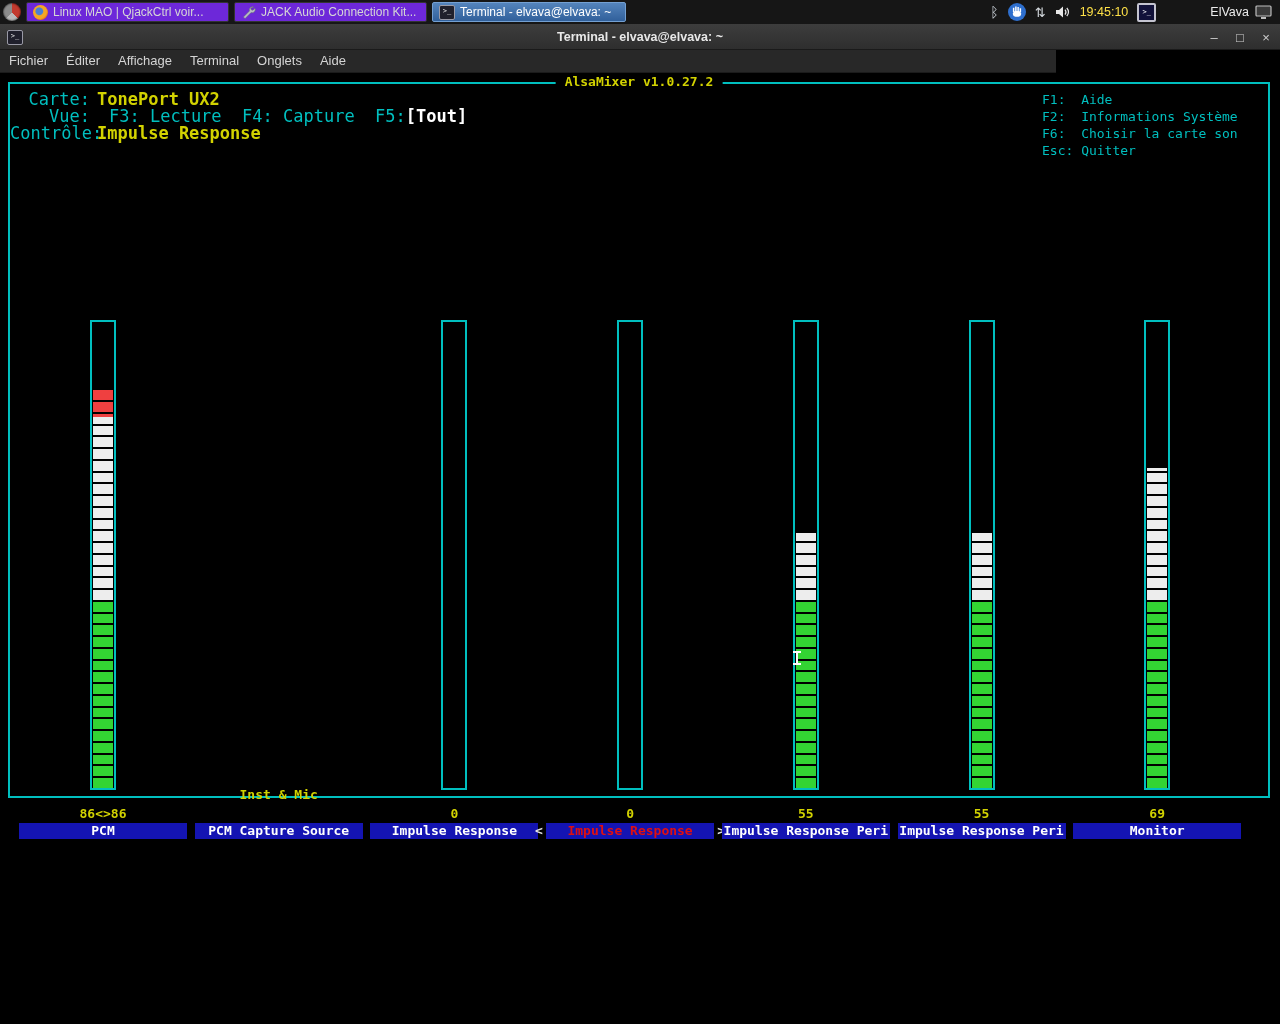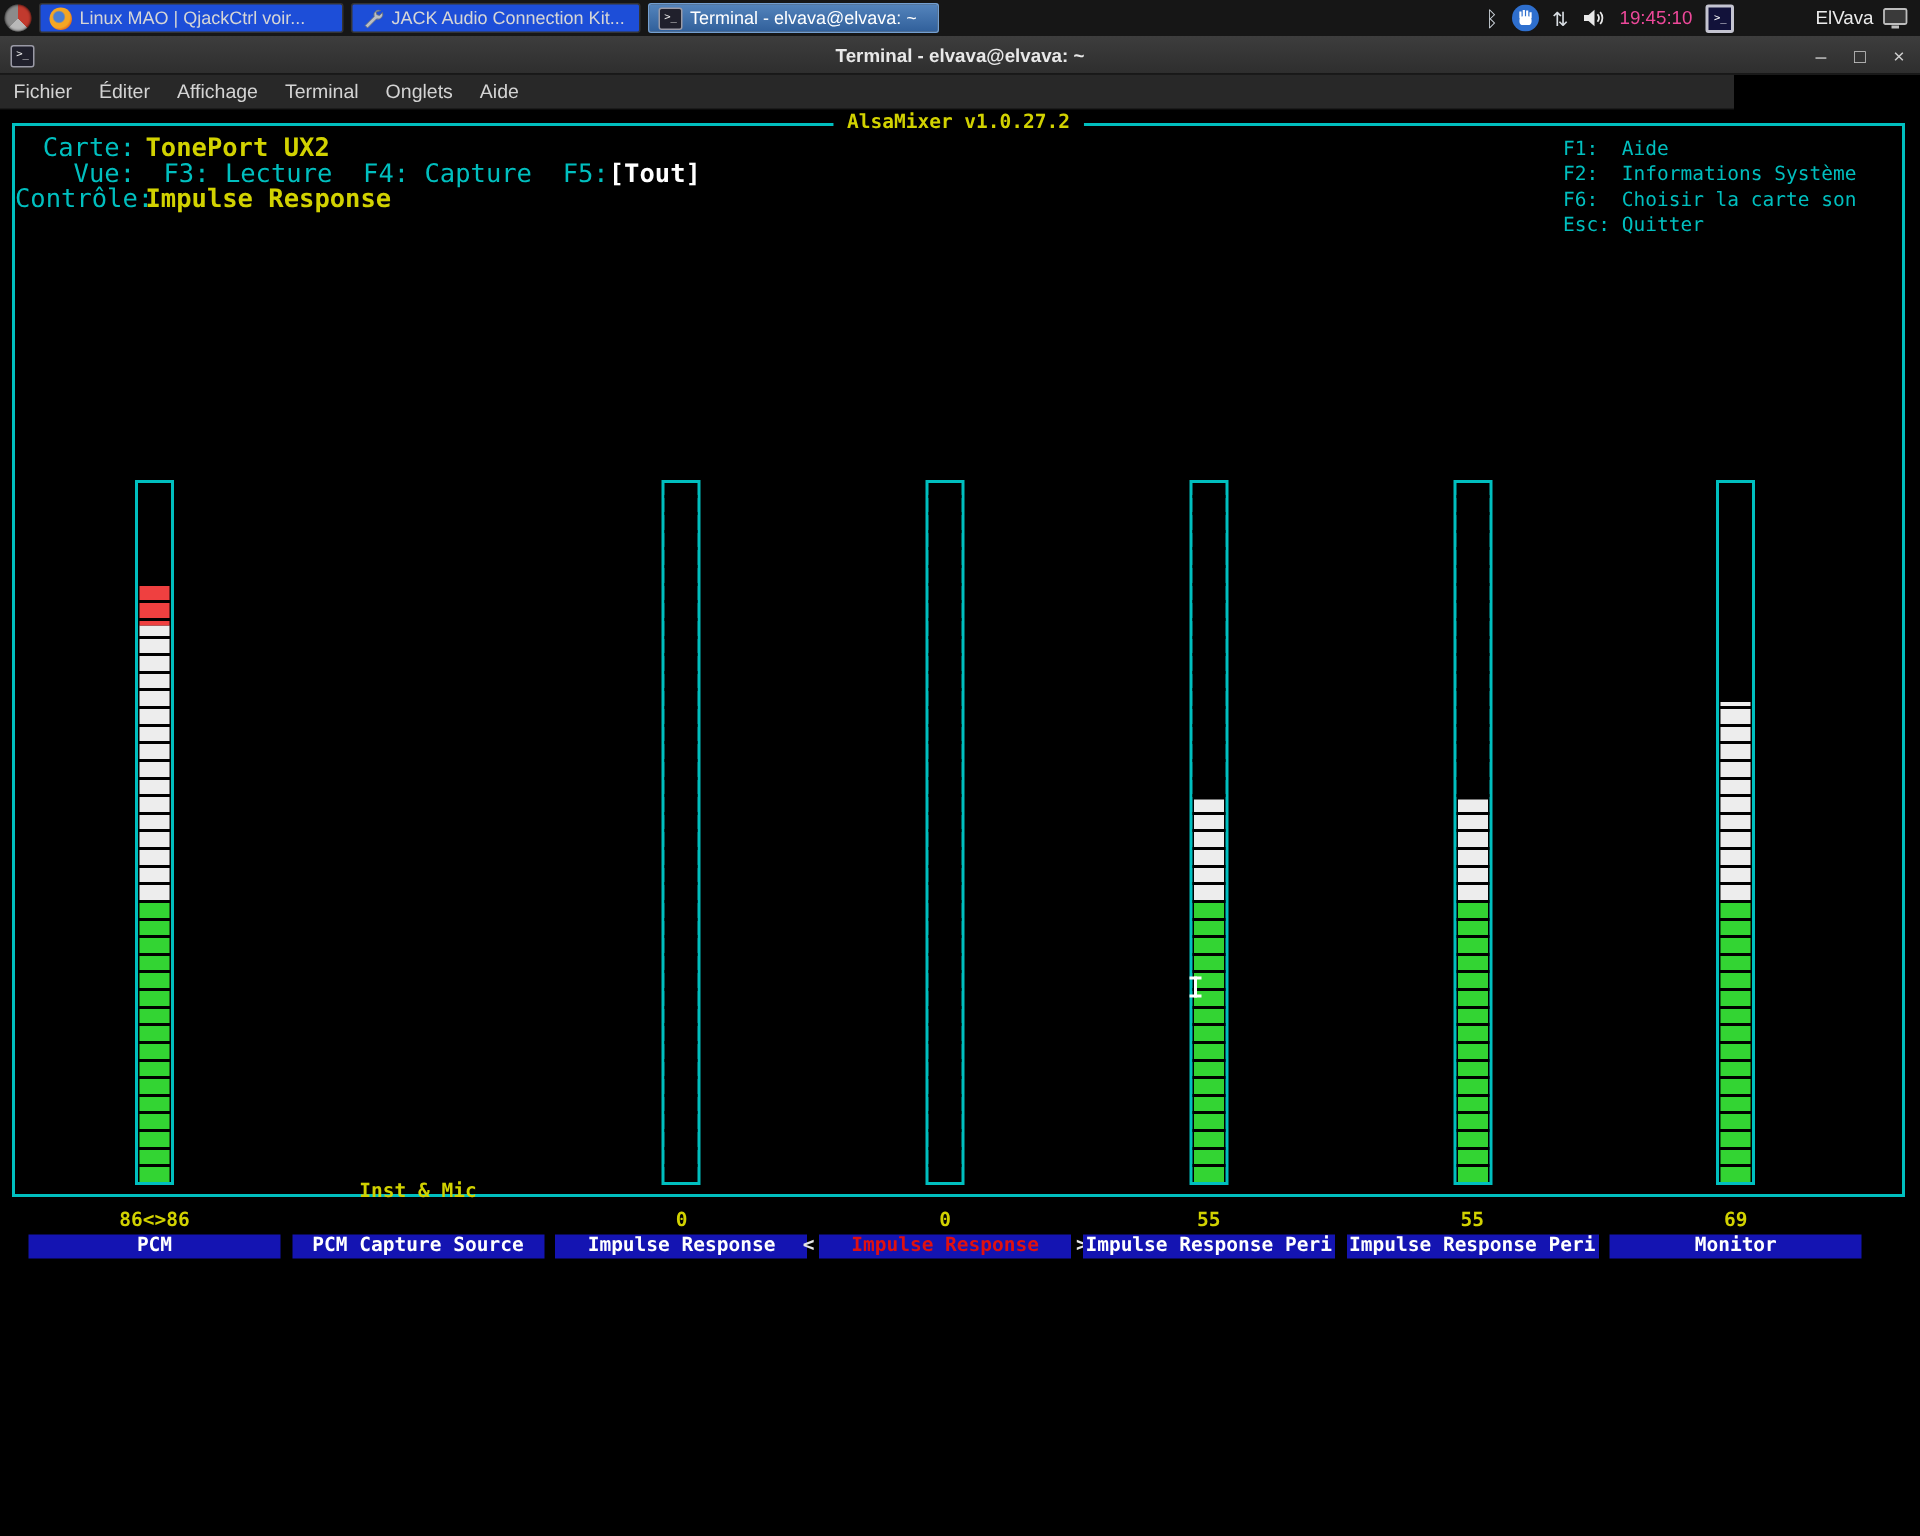--- a/index.html
+++ b/index.html
@@ -1,42 +1,42 @@
 <!DOCTYPE html>
 <html style="--cyan: #00bfbf; --yellow: #d2d200; --labelbg: #1414b2; --selred: #e01010;"><head>
 <meta charset="utf-8">
 <style>
   html,body{margin:0;padding:0;background:#000;}
   .screen{position:relative;width:1280px;height:1024px;overflow:hidden;background:#000;font-family:"DejaVu Sans Mono",monospace;}
 
   
   .taskbar{position:absolute;top:0;left:0;width:1280px;height:24px;background:#161616;display:flex;align-items:center;gap:5px;padding:0 3px;box-sizing:border-box;font-family:"Liberation Sans",sans-serif;}
   .tb-appicon{width:18px;height:18px;border-radius:50%;background:conic-gradient(#c23a2e 0 38%, #b9b9b9 38% 62%, #8b8b8b 62% 100%);box-shadow:inset 0 0 2px #000;flex:0 0 auto;}
-  .task{height:20px;display:flex;align-items:center;gap:5px;padding:0 6px;background:#1d4ed8;border:1px solid #343434;border-radius:2px;color:#d6d6d6;font-size:12px;white-space:nowrap;overflow:hidden;box-sizing:border-box;}
+  .task{height:20px;display:flex;align-items:center;gap:5px;padding:0 6px;background:#6d28d9;border:1px solid #343434;border-radius:2px;color:#d6d6d6;font-size:12px;white-space:nowrap;overflow:hidden;box-sizing:border-box;}
   .task.active{background:linear-gradient(#5484bc,#31609b);border-color:#74a0d2;color:#fff;}
   .ff-icon{width:15px;height:15px;border-radius:50%;background:radial-gradient(circle at 42% 42%, #4a7fd4 0 27%, #f5a623 36% 58%, #e0621a 76%, #a84208 100%);flex:0 0 auto;}
   .mini-term{width:14px;height:13px;background:#20202c;border:1px solid #9a9aa6;border-radius:2px;color:#e8e8e8;font-size:7px;line-height:11px;text-align:center;flex:0 0 auto;font-family:"DejaVu Sans Mono",monospace;}
   .tray{margin-left:auto;display:flex;align-items:center;gap:9px;padding-right:5px;color:#dfe3e7;}
   .bt{font-size:14px;line-height:24px;color:#cfd6dd;}
   .hand{width:18px;height:18px;}
   .net{font-size:13px;color:#d8dde2;}
-  .clock{font-size:12.5px;color:#ec4899;}
+  .clock{font-size:12.5px;color:#fde047;}
   .tray-term{width:19px;height:19px;background:#12123a;border:2px solid #c4c4d0;border-radius:2px;box-sizing:border-box;color:#fff;font-size:7px;line-height:14px;text-align:center;font-family:"DejaVu Sans Mono",monospace;}
   .user-zone{display:flex;align-items:flex-start;gap:6px;margin-left:45px;}
   .user-name{font-size:12.5px;color:#ececec;}
 
   
   .titlebar{position:absolute;top:24px;left:0;width:1280px;height:26px;background:linear-gradient(#3d3d3d,#2e2e2e);border-bottom:1px solid #1a1a1a;box-sizing:border-box;font-family:"Liberation Sans",sans-serif;}
   .titlebar .mini-term{position:absolute;left:7px;top:6px;}
   .win-title{position:absolute;left:0;right:0;top:0;height:26px;line-height:26px;text-align:center;color:#e8e8e8;font-weight:bold;font-size:12.5px;}
   .win-btns{position:absolute;right:6px;top:0;height:26px;display:flex;align-items:center;gap:10px;}
   .win-btn{width:16px;text-align:center;color:#cfcfcf;font-size:13px;cursor:default;}
 
   
-  .menubar{position:absolute;top:50px;left:0;width:1156px;height:23px;background:#282828;border-bottom:1px solid #1b1b1b;box-sizing:border-box;display:flex;align-items:center;font-family:"Liberation Sans",sans-serif;}
+  .menubar{position:absolute;top:50px;left:0;width:1056px;height:23px;background:#282828;border-bottom:1px solid #1b1b1b;box-sizing:border-box;display:flex;align-items:center;font-family:"Liberation Sans",sans-serif;}
   .menu-item{padding:0 9px;font-size:13px;color:#d4d4d4;line-height:22px;}
 
   
   .terminal{position:absolute;top:73px;left:0;width:1280px;height:951px;background:#000;}
   .amix-box{position:absolute;left:8px;top:9px;width:1262px;height:716px;border:2px solid var(--cyan);box-sizing:border-box;}
   .amix-title{position:absolute;top:-10px;left:50%;transform:translateX(-50%);background:#000;padding:0 9px;color:var(--yellow);font-weight:bold;font-size:13px;white-space:pre;}
 
   .info{position:absolute;left:0;top:7px;font-size:17px;line-height:17px;}
   .info-row{white-space:pre;height:17px;}
   .info-label{display:inline-block;width:80px;text-align:right;color:var(--cyan);}

